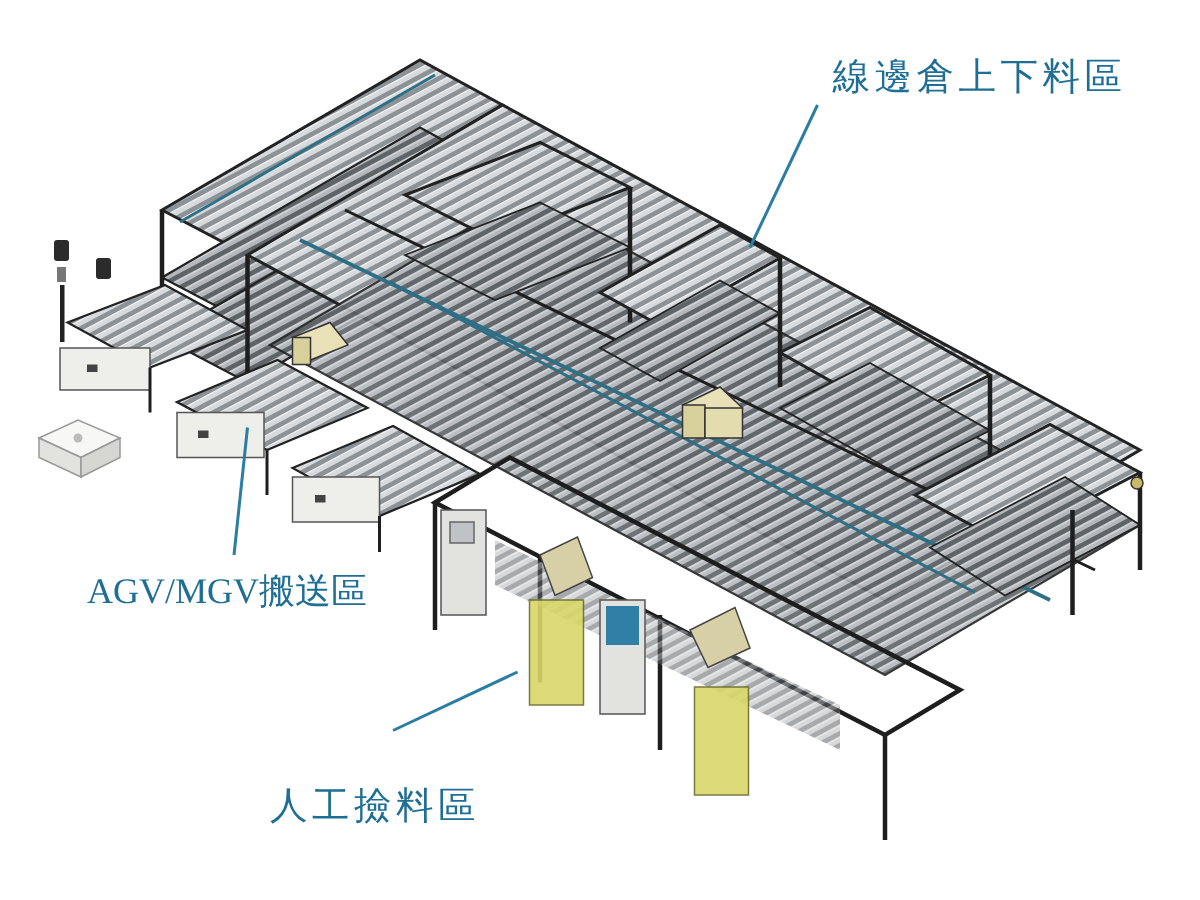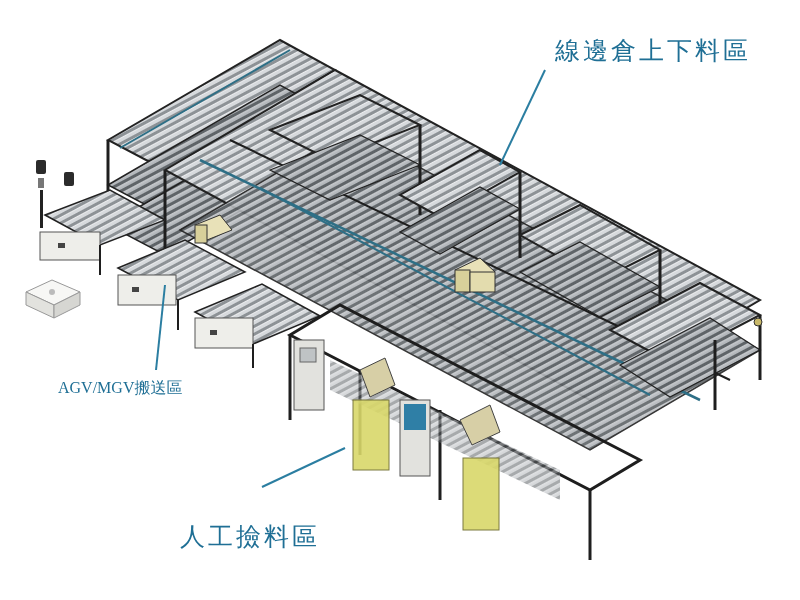--- a/index.html
+++ b/index.html
@@ -1,20 +1,20 @@
 <!DOCTYPE html>
 <html><head>
   <meta charset="utf-8">
   <style>
     html, body { margin:0; padding:0; background:#ffffff; }
     body { width:800px; height:600px; position:relative; overflow:hidden; font-family:"DejaVu Serif", serif; }
     #stage { position:absolute; left:0; top:0; width:800px; height:600px; }
     .callout { position:absolute; color:#1f6f95; font-family:"DejaVu Serif", "Liberation Serif", serif; white-space:nowrap; letter-spacing:1px; text-shadow:0 1px 0 rgba(255,255,255,0.6); }
     #label-top { left:555px; top:34px; font-size:25px; letter-spacing:3px; }
-    #label-agv { left:58px; top:378px; font-size:16px; font-family:"Liberation Serif", "DejaVu Serif", serif; letter-spacing:0; }
+    #label-agv { left:58px; top:378px; font-size:24px; font-family:"Liberation Serif", "DejaVu Serif", serif; letter-spacing:0; }
     #label-manual { left:180px; top:520px; font-size:25px; letter-spacing:3px; }
   </style>
 </head>
 <body>
 
 <div id="stage">
   <svg width="800" height="600" viewBox="0 0 800 600">
     <defs>
       <pattern id="rollers" width="7" height="7" patternUnits="userSpaceOnUse" patternTransform="rotate(-28)">
         <rect width="7" height="7" fill="#d7dadd"></rect>

